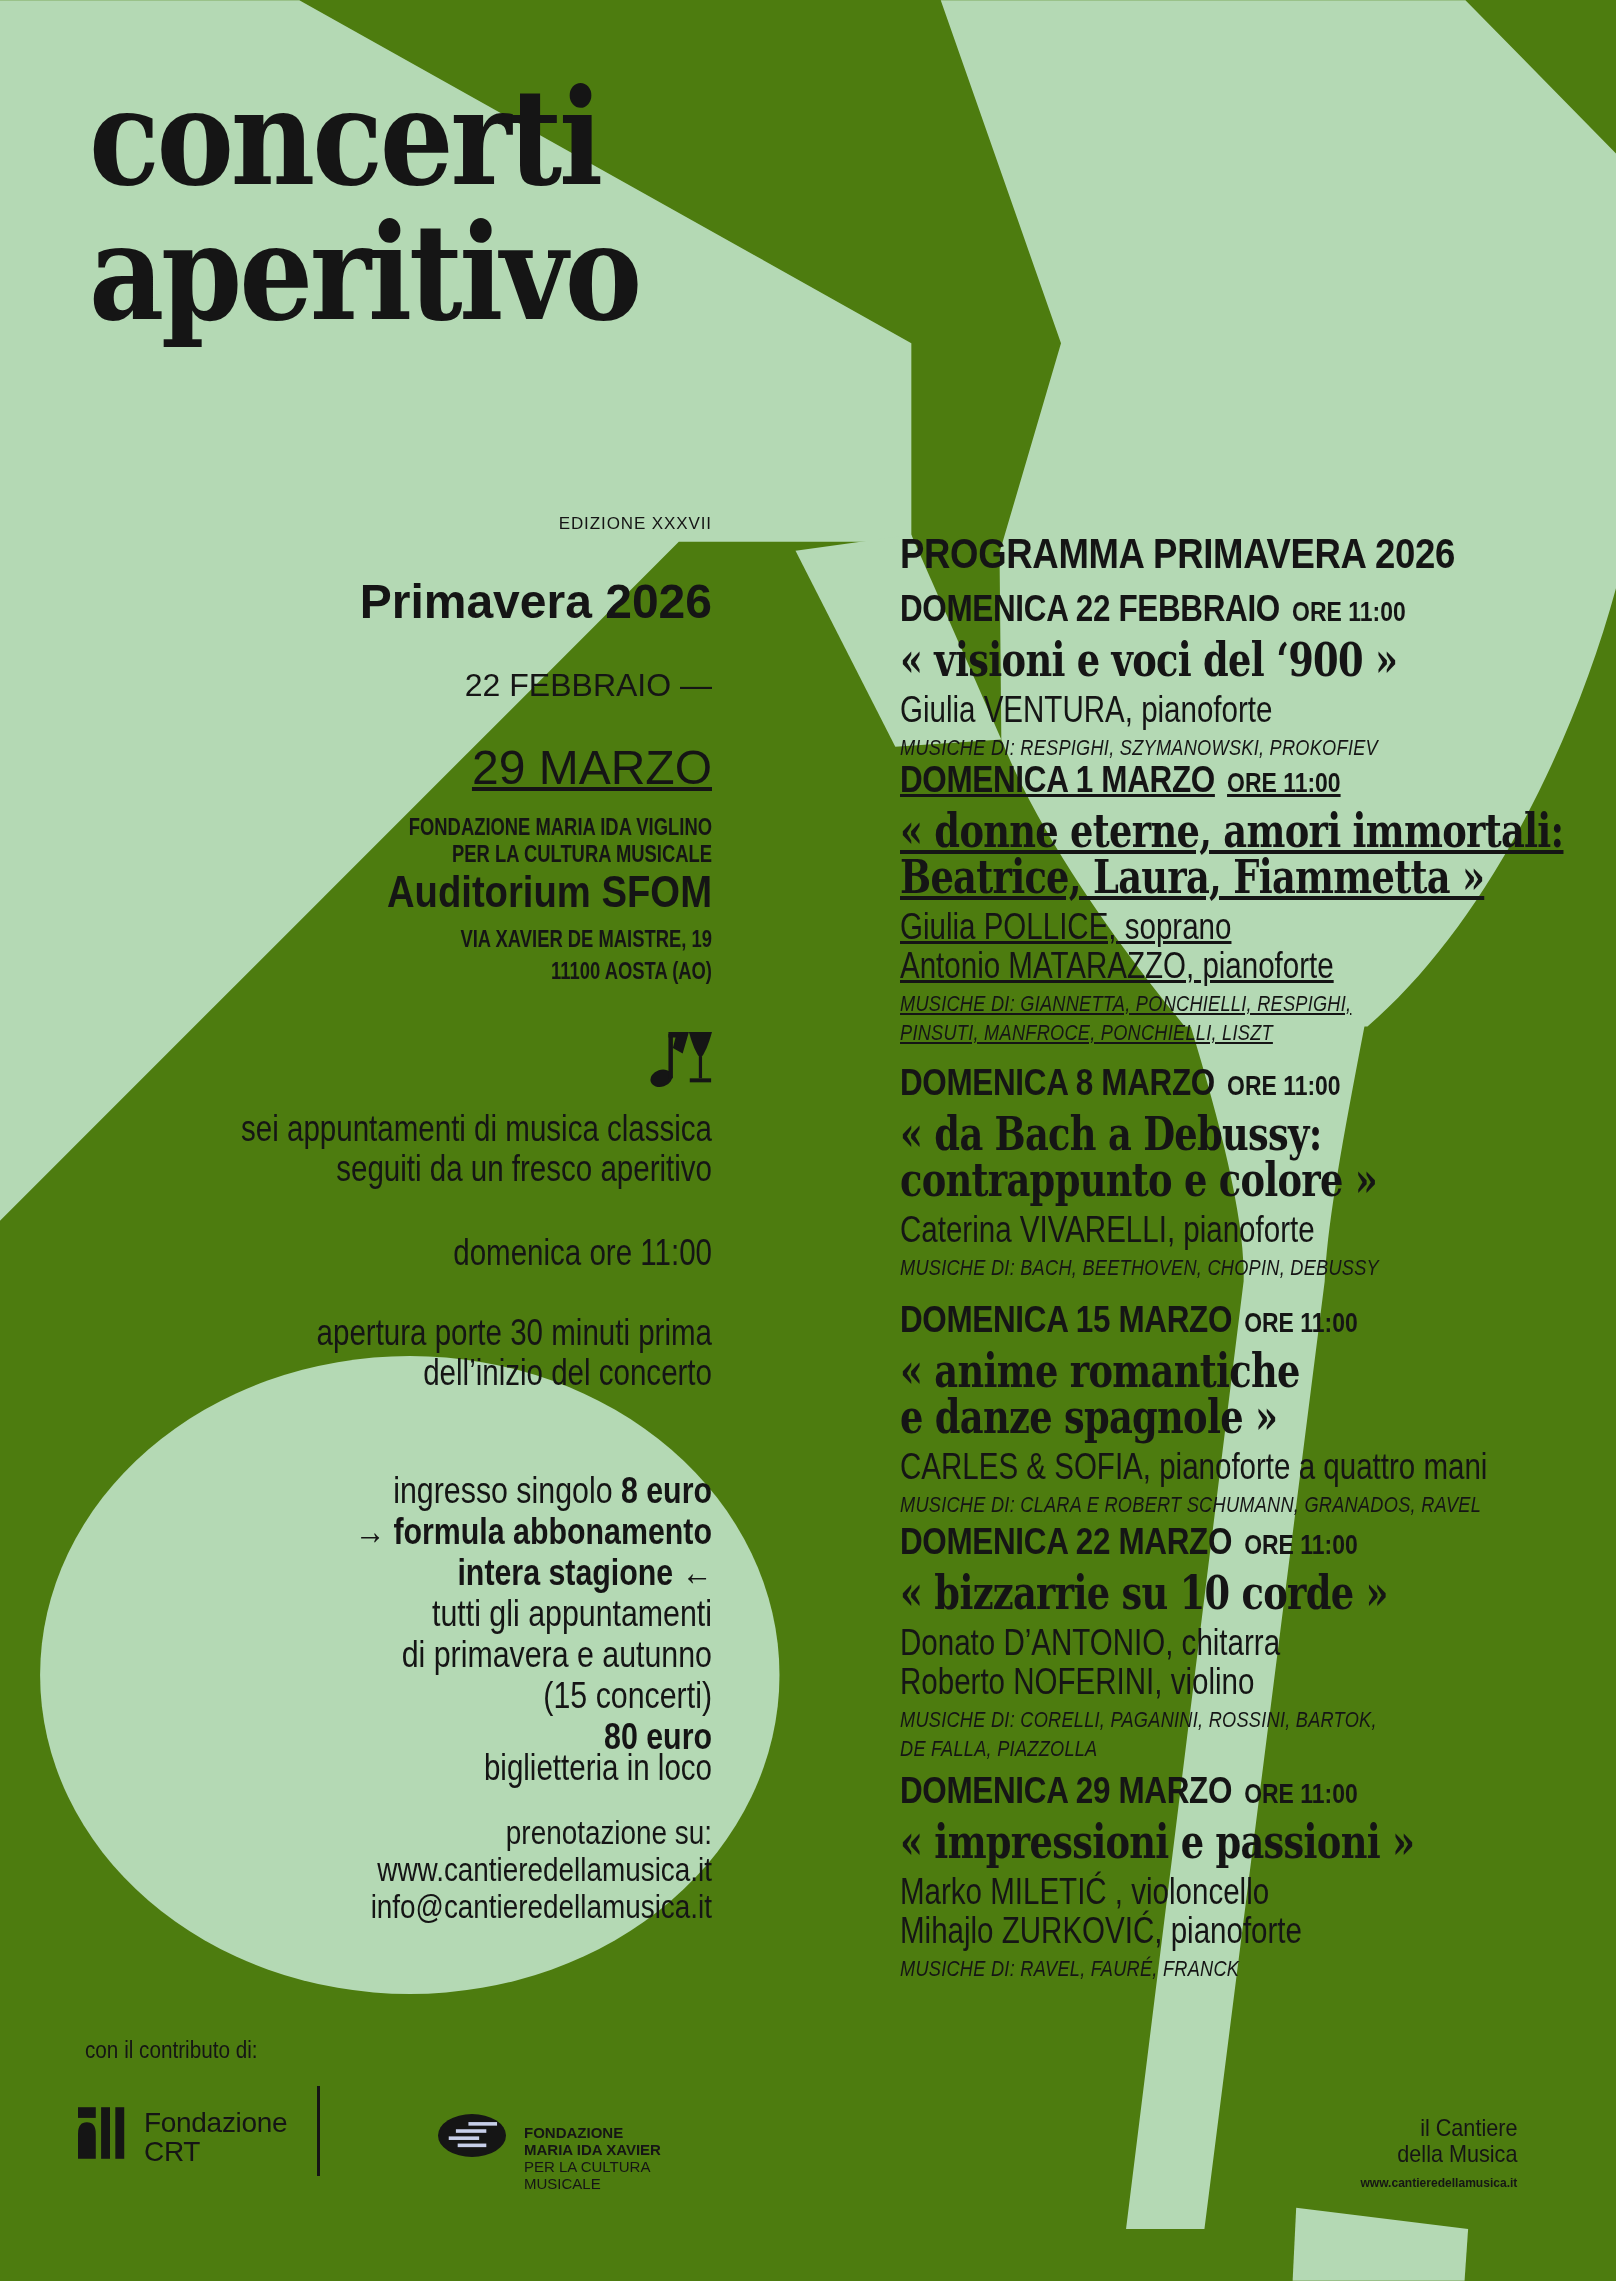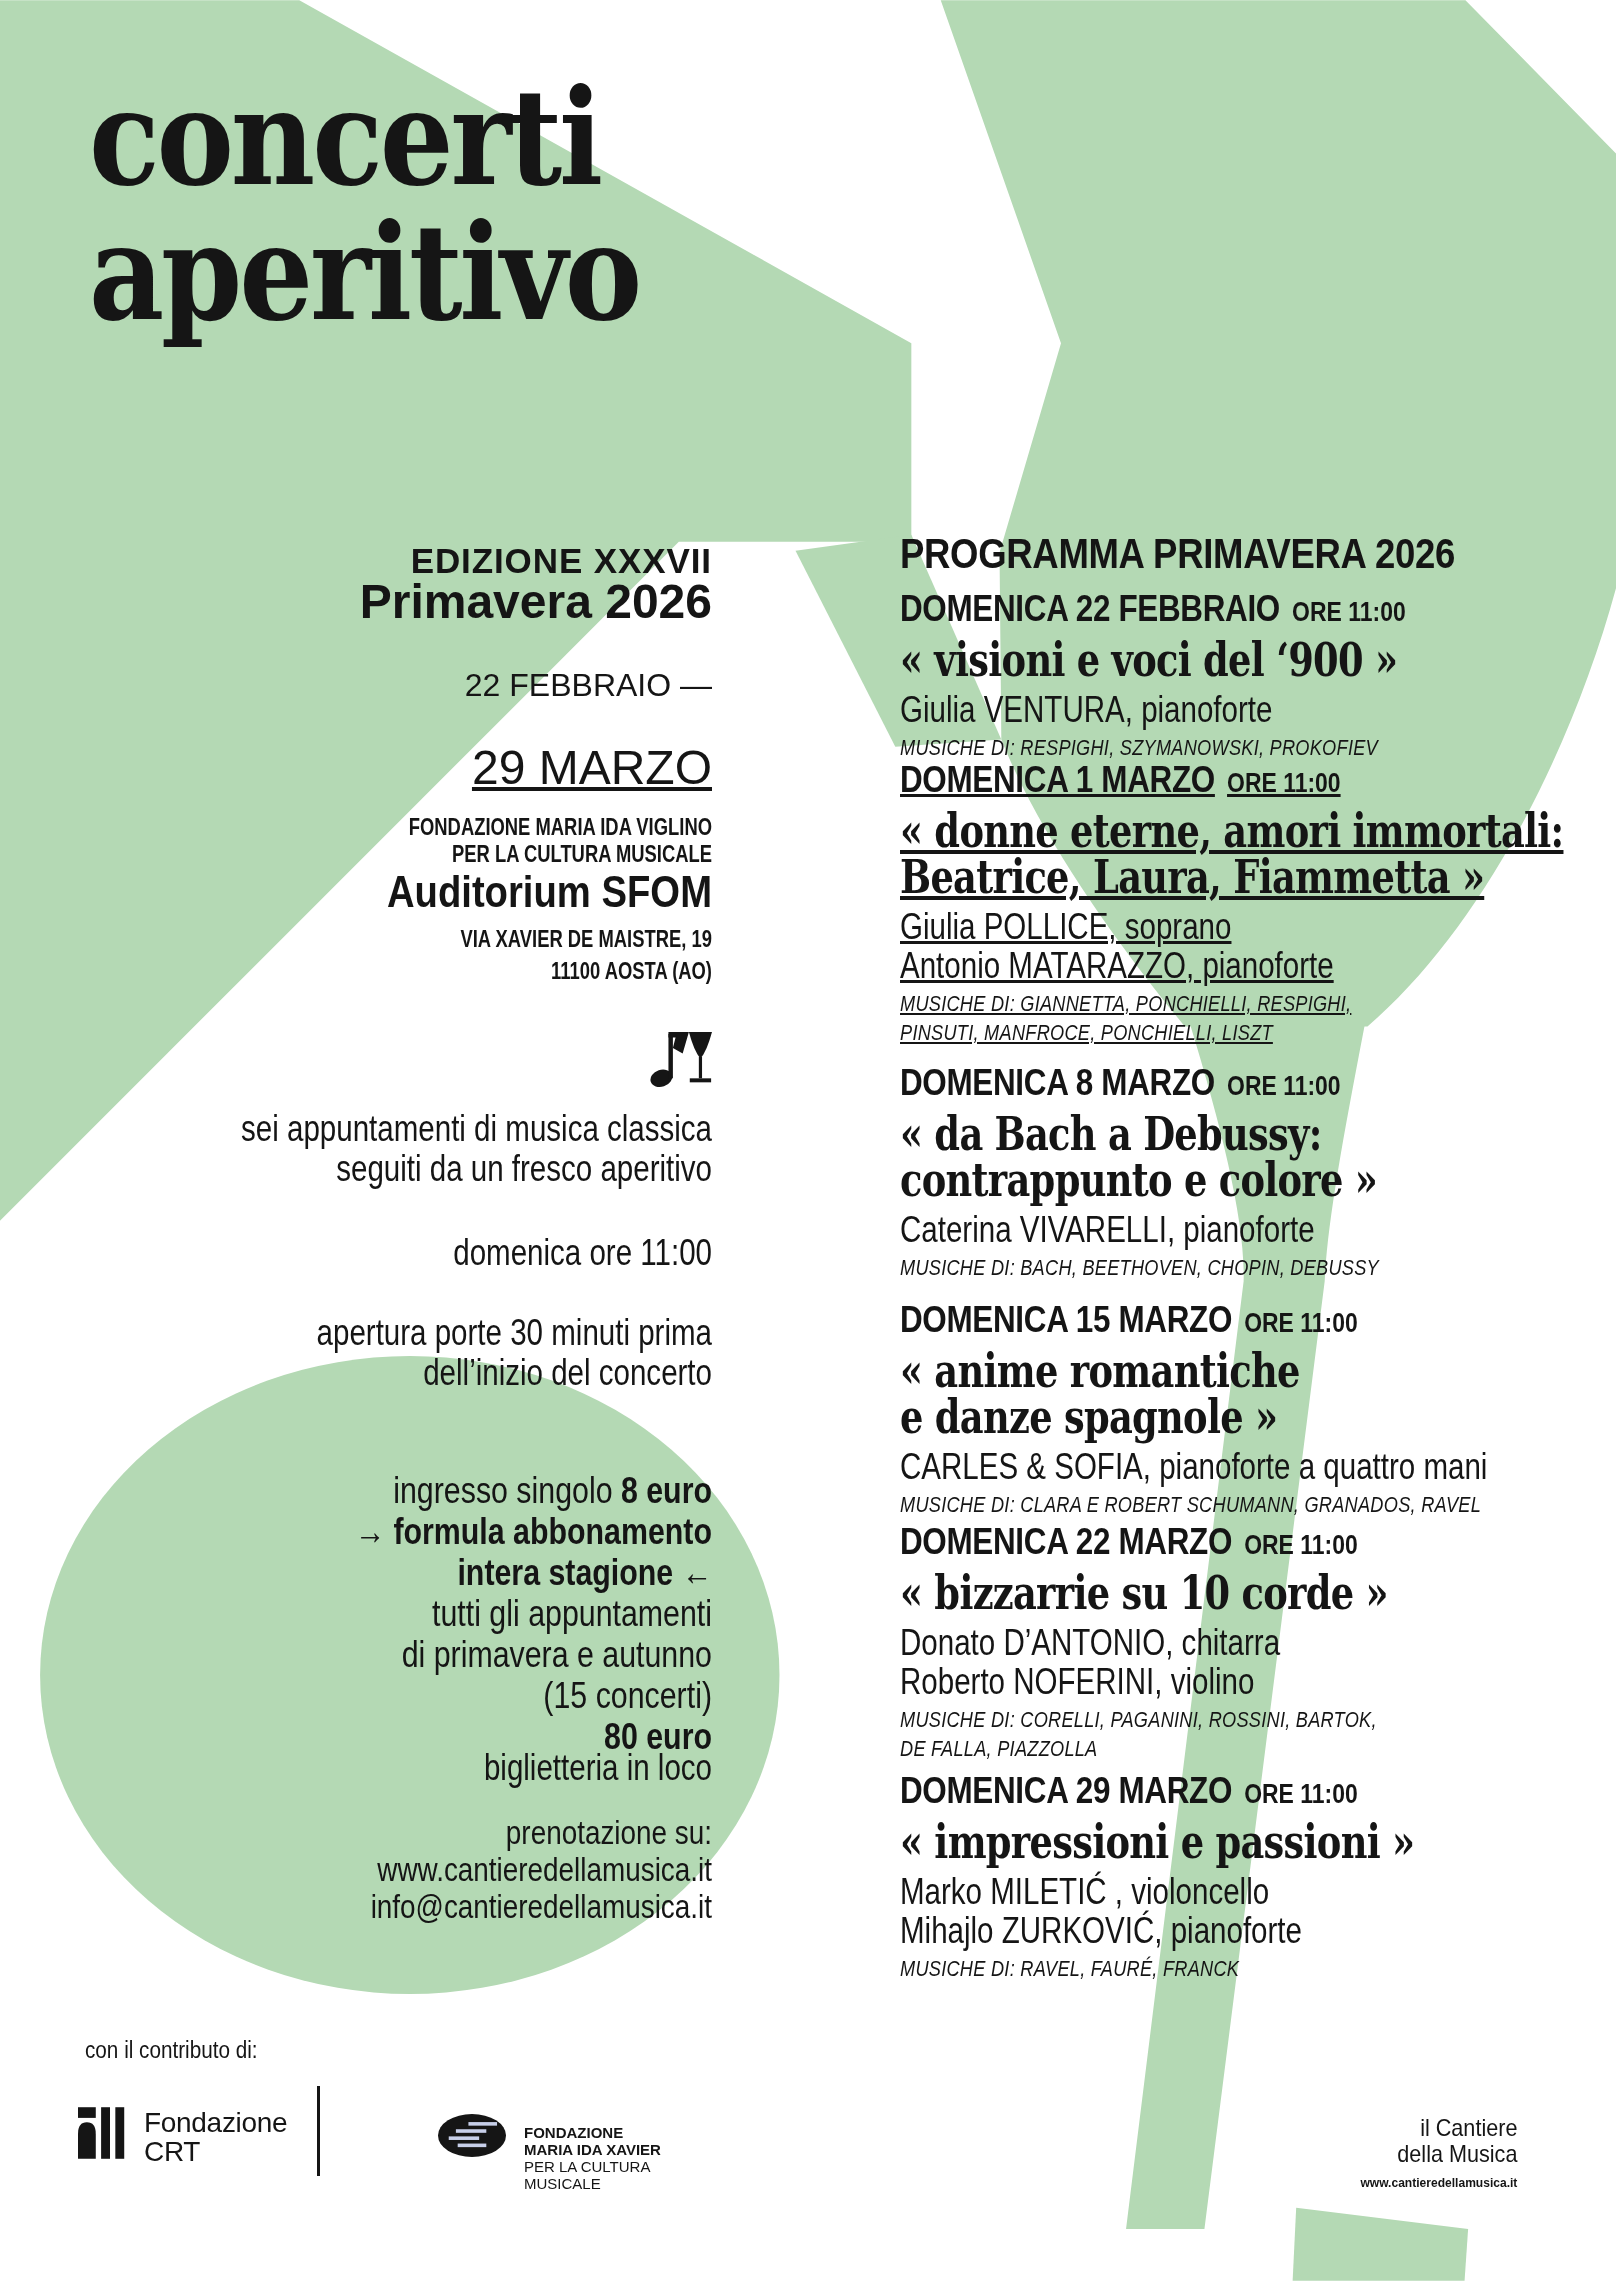--- a/index.html
+++ b/index.html
@@ -1,19 +1,19 @@
 <!DOCTYPE html>
 <html style="font-size:14.3px"><head>
 <meta charset="utf-8">
 <style>
   * { box-sizing: border-box; }
   html,body { margin:0; padding:0; background:#666; }
   .poster {
     position:relative; width:1616px; height:2281px; overflow:hidden;
-    background:#ffffff; color:#151515;
+    background:#4d7c0f; color:#151515;
     font-family:"Liberation Sans", sans-serif;
   }
   svg.bg { position:absolute; left:0; top:0; width:1616px; height:2281px; }
 
   .abs { position:absolute; }
   .from-left  { transform-origin:0 0; }
   .from-right { transform-origin:100% 0; }
   .sx80 { transform:scaleX(.80); }
   .sx82 { transform:scaleX(.82); }
   .sx85 { transform:scaleX(.85); }
@@ -21,21 +21,21 @@
 
   
   .main-title {
     left:89px; top:70px;
     font-family:"DejaVu Serif", serif; font-weight:700;
     font-size:132px; line-height:135px; letter-spacing:-3.6px;
   }
 
   
   .lcol { right:904px; text-align:right; width:677px; }
-  .edition   { top:541px; font-size:35px; font-weight:700; letter-spacing:0.9px; }
+  .edition   { top:514px; font-size:17px; font-weight:400; letter-spacing:0.9px; }
   .season    { top:574px; font-size:48px; font-weight:700; }
   .dateline1 { top:667px; font-size:32px;text-align:right; }
   .dateline2 { top:740px; font-size:48px;text-decoration:underline; }
   .orgblock  { top:814px; font-size:23px; font-weight:700; line-height:27px; }
   .venue     { top:866px; font-size:45px; font-weight:700; }
   .addrblock { top:923px; font-size:23px; font-weight:700; line-height:32px; }
   .icon-wrap { top:1025px; right:904px; }
   .descblock { top:1109px; font-size:36px; line-height:40px; }
   .schedule  { top:1232px; font-size:36px; }
   .doorblock { top:1313px; font-size:36px; line-height:40px; }

